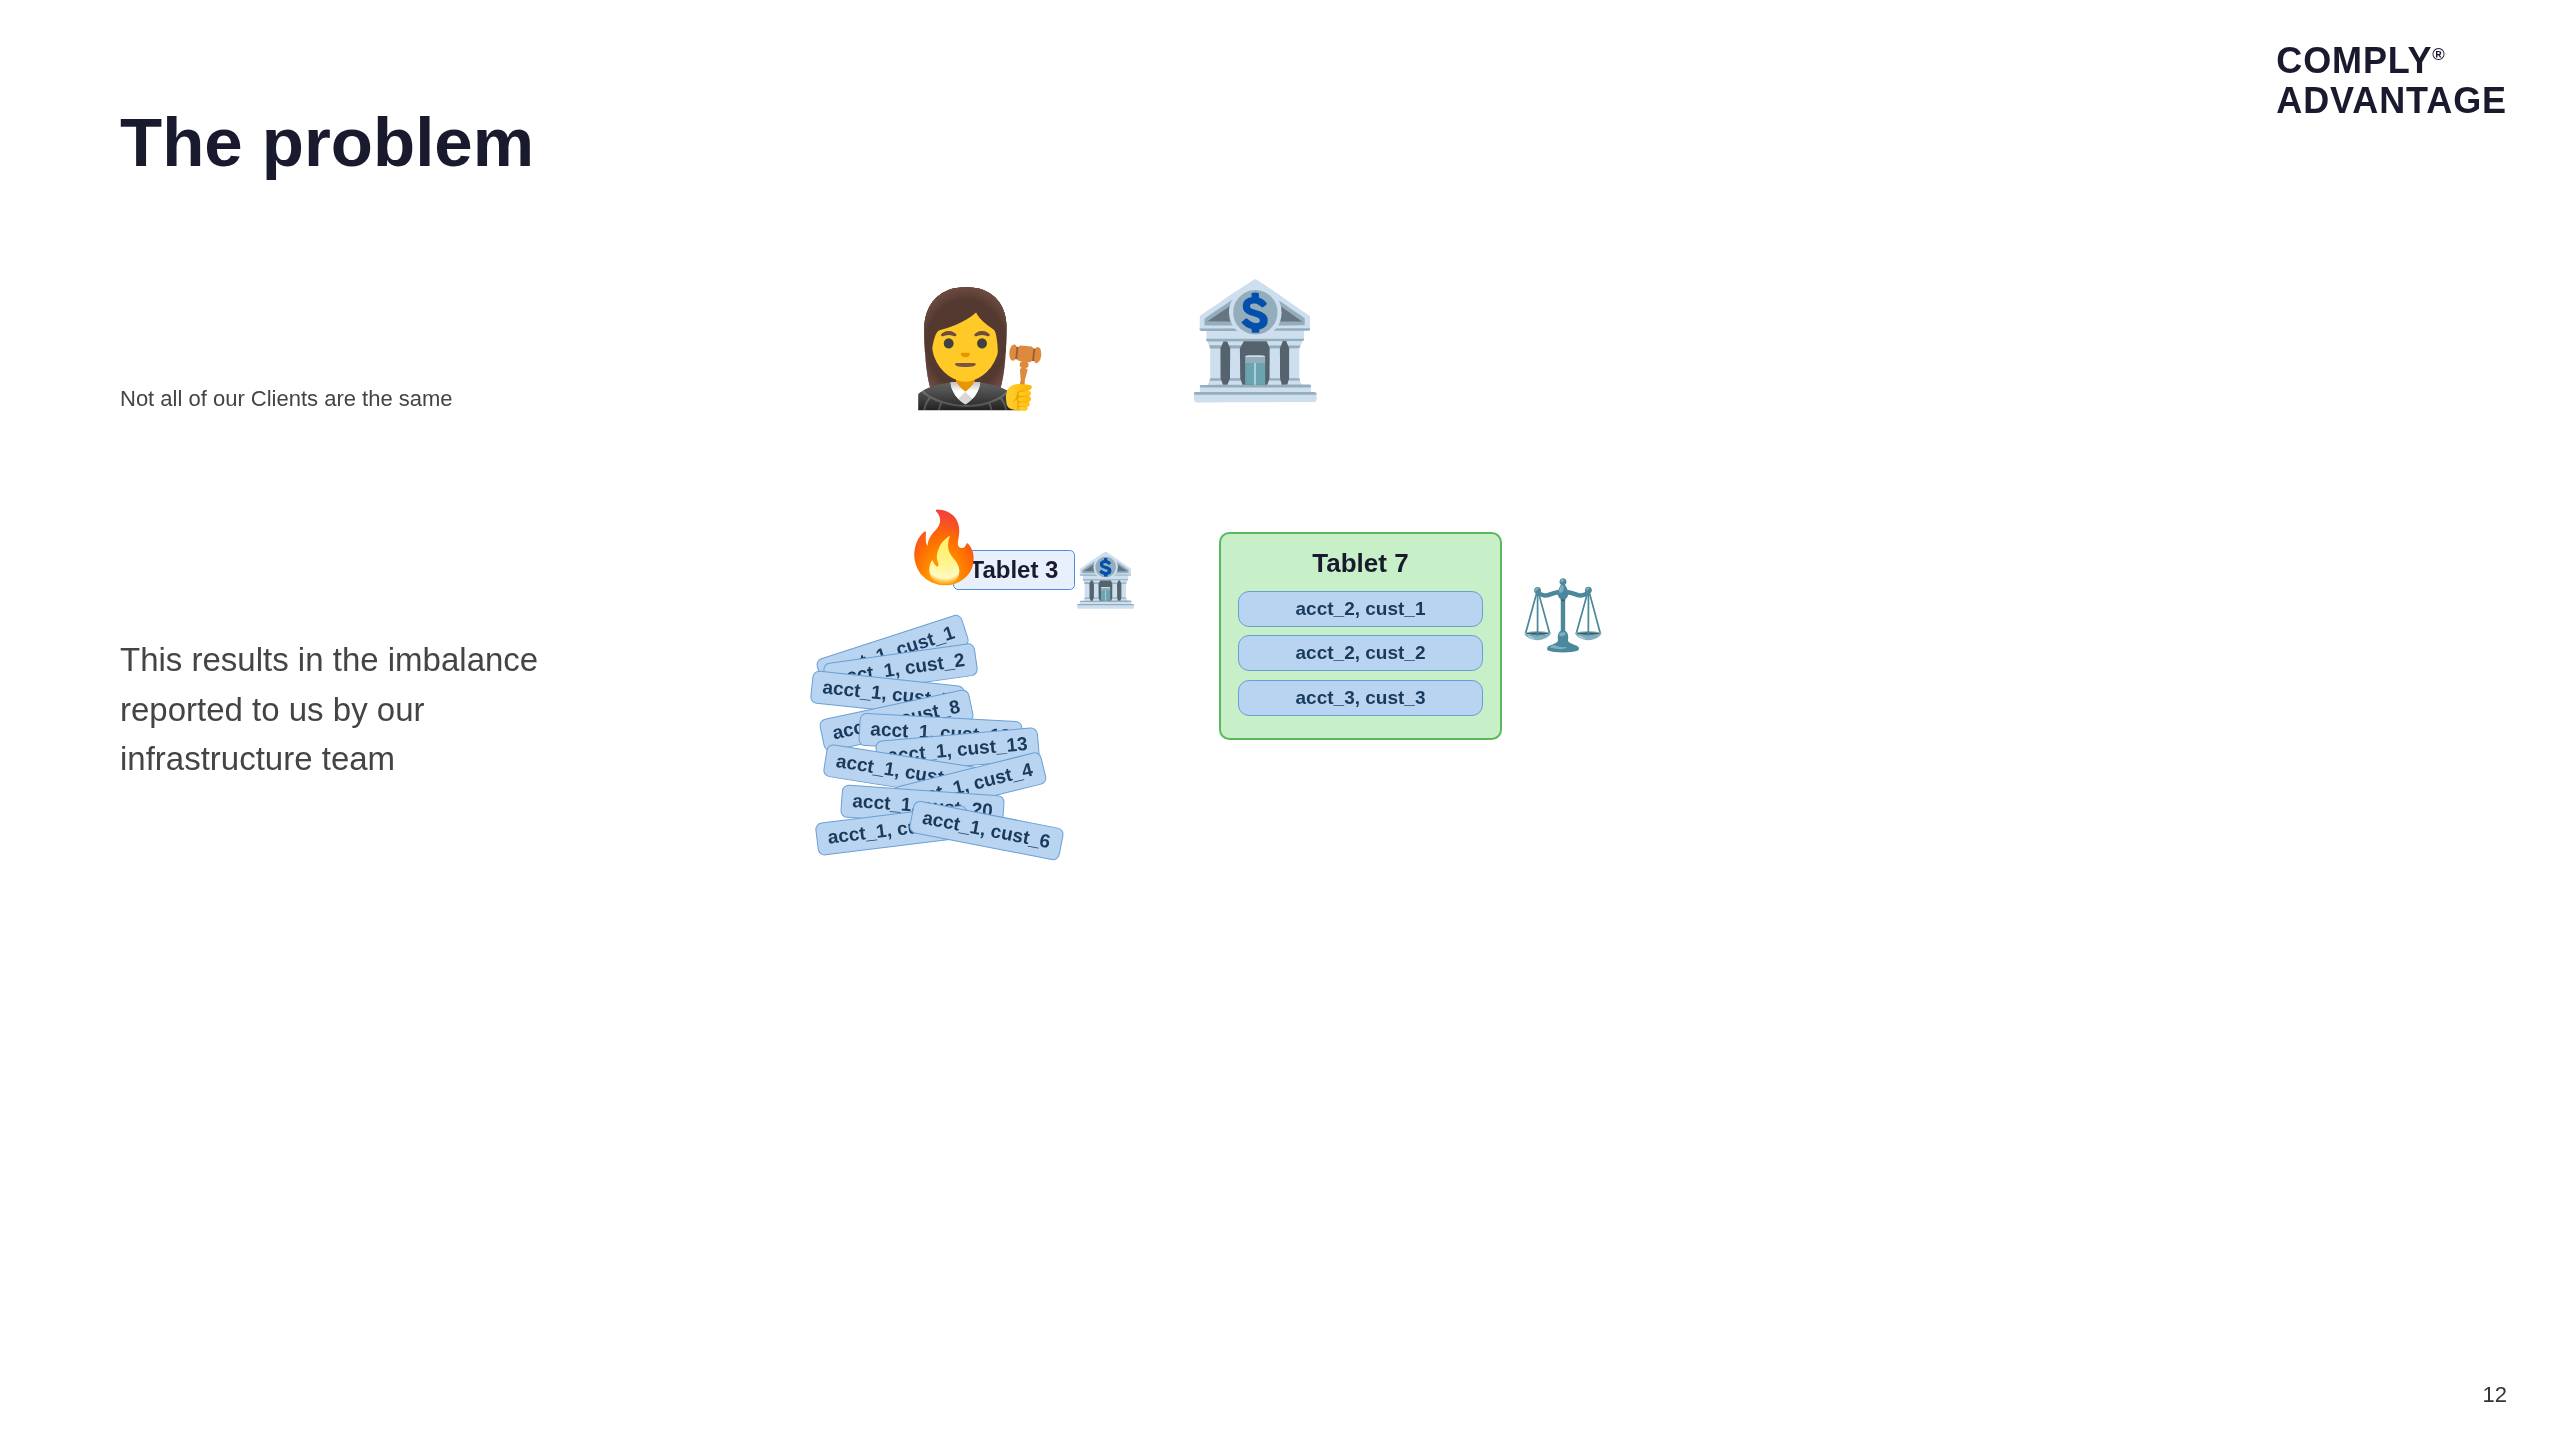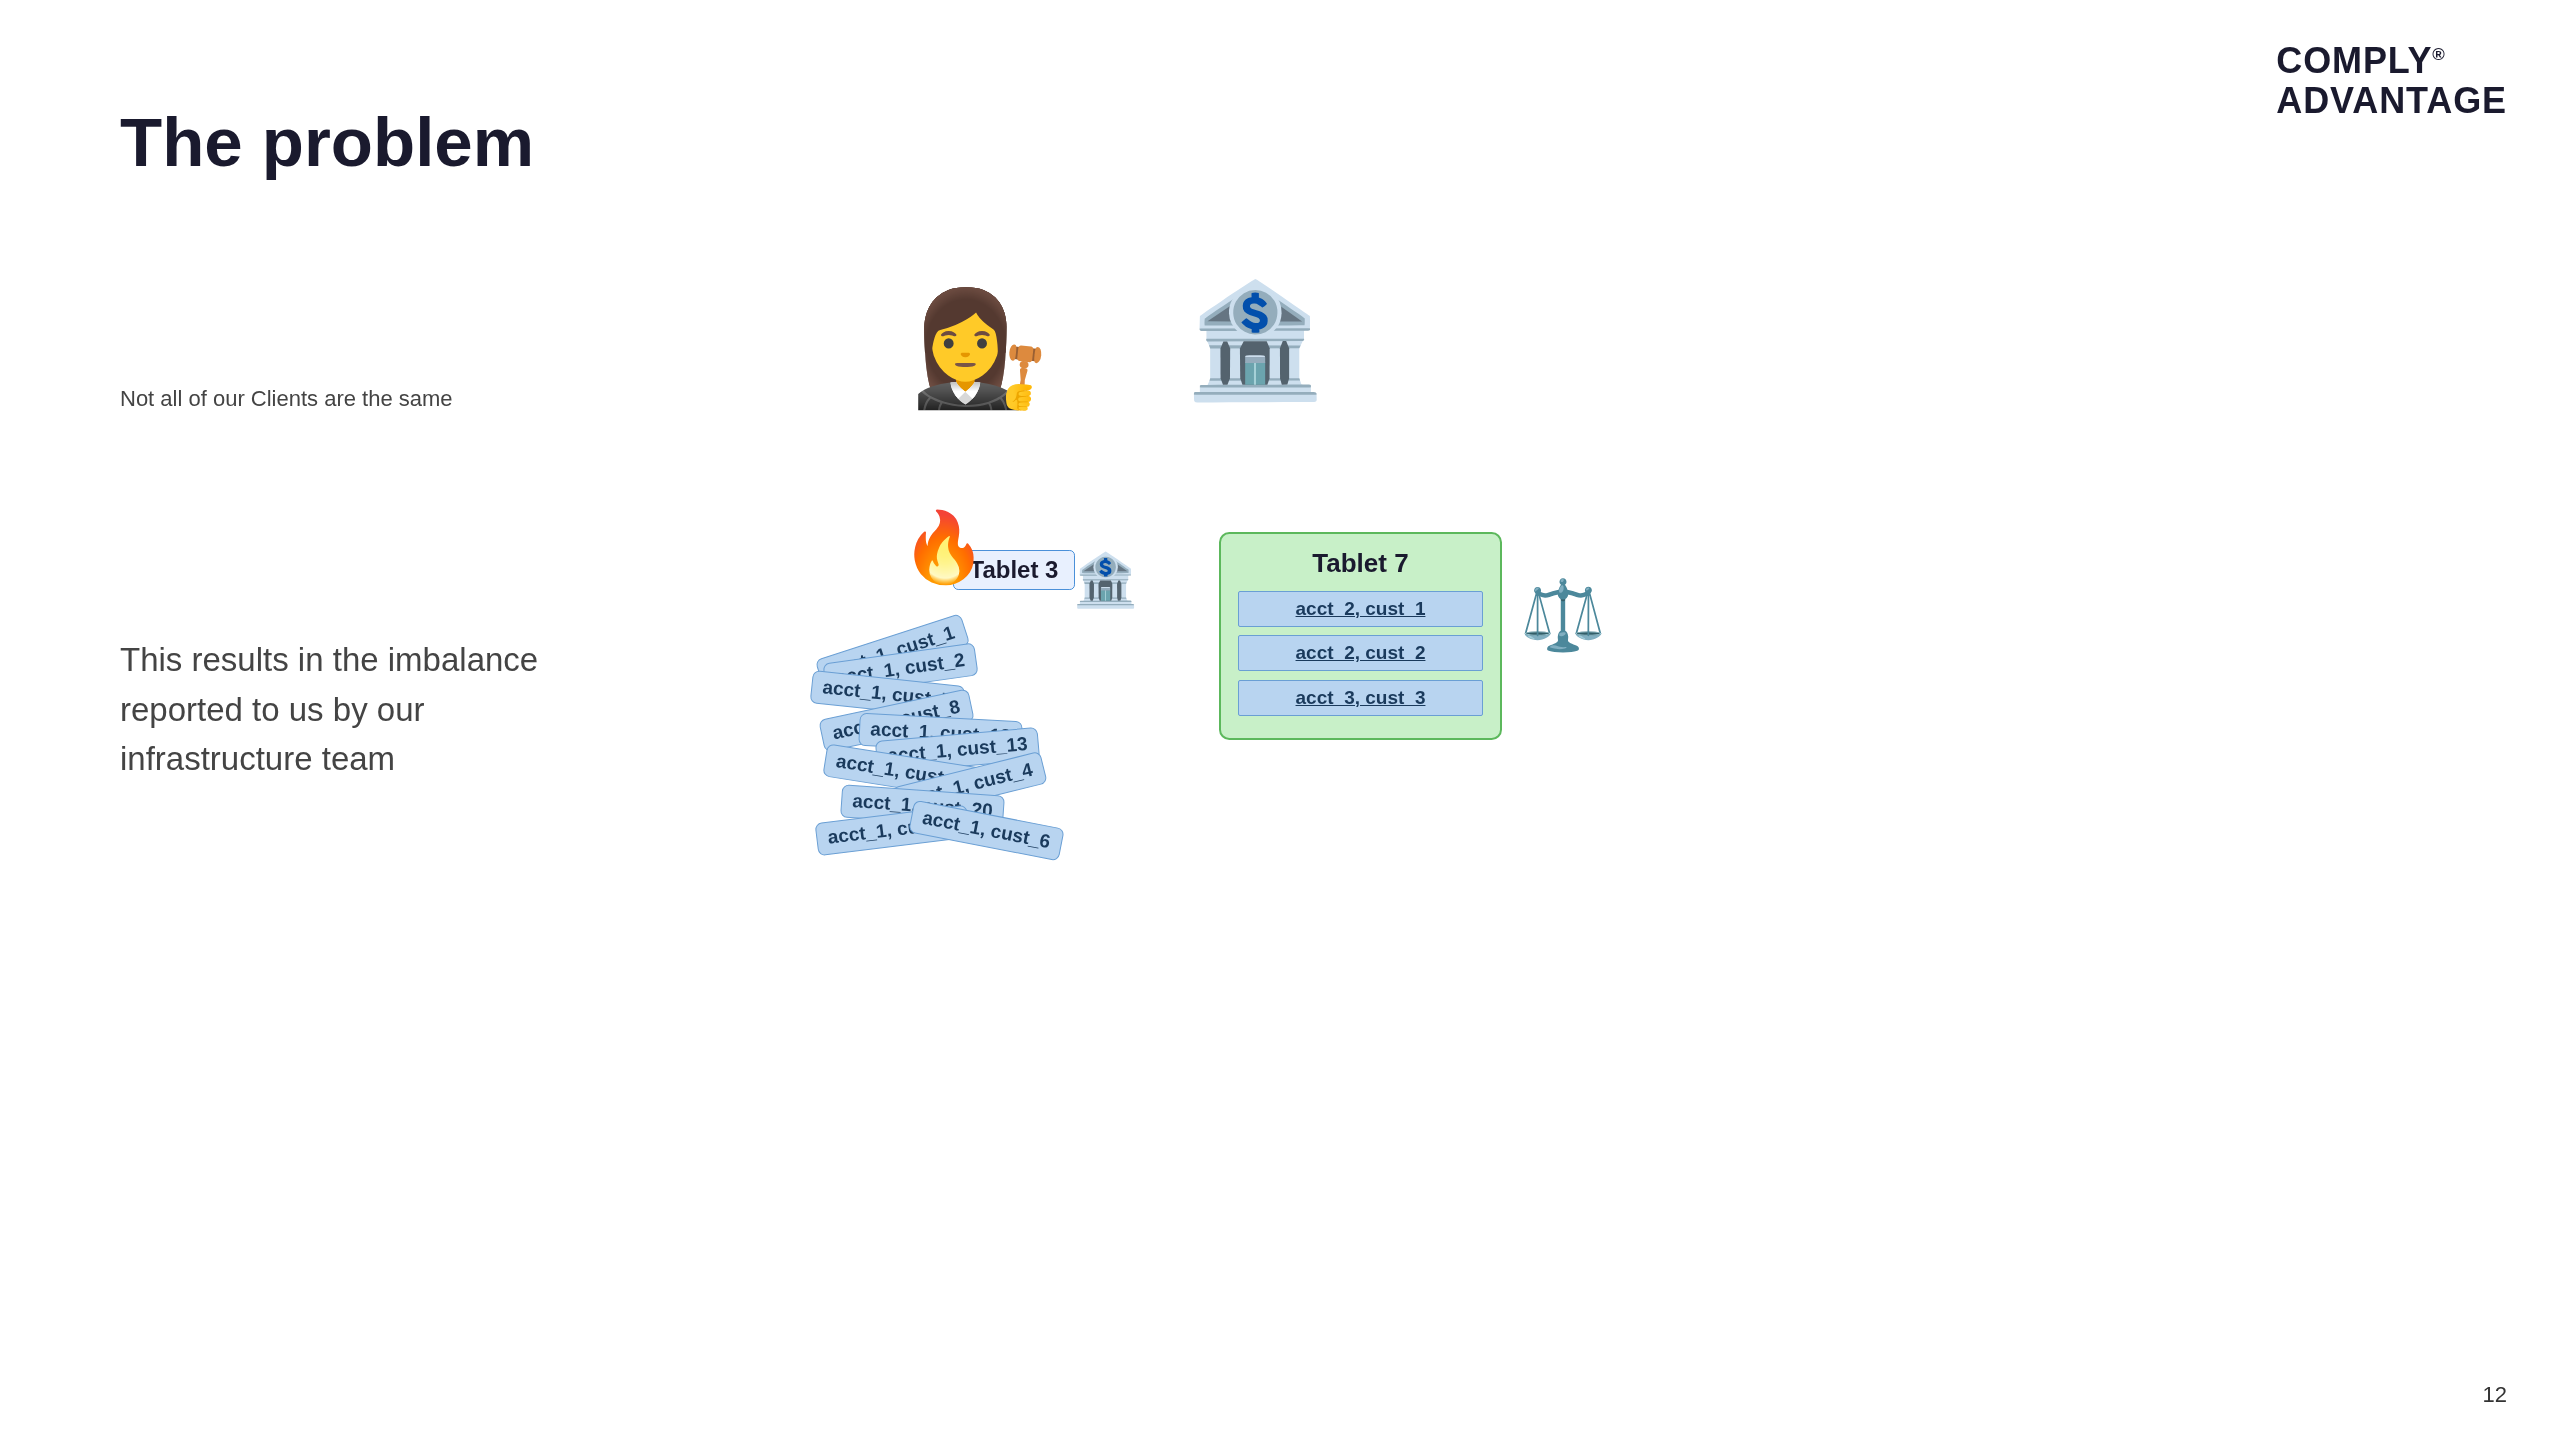--- a/index.html
+++ b/index.html
@@ -164,28 +164,27 @@
       font-size: 26px;
       font-weight: 700;
       color: #1a1a2e;
       text-align: center;
       margin-bottom: 12px;
     }
 
     .balanced-card {
       background: #b8d4f0;
       border: 1.7px solid #6a9fd4;
-      border-radius: 2px;
+      border-radius: 11px;
       padding: 6px 24px;
       font-size: 19px;
       color: #1a3a5c;
       font-weight: 600;
       margin-bottom: 8.6px;
       text-align: center;
-      text-decoration: underline;
     }
 
     
     .scales-emoji {
       position: absolute;
       top: 77px;
       left: 713px;
       font-size: 69px;
     }
 

